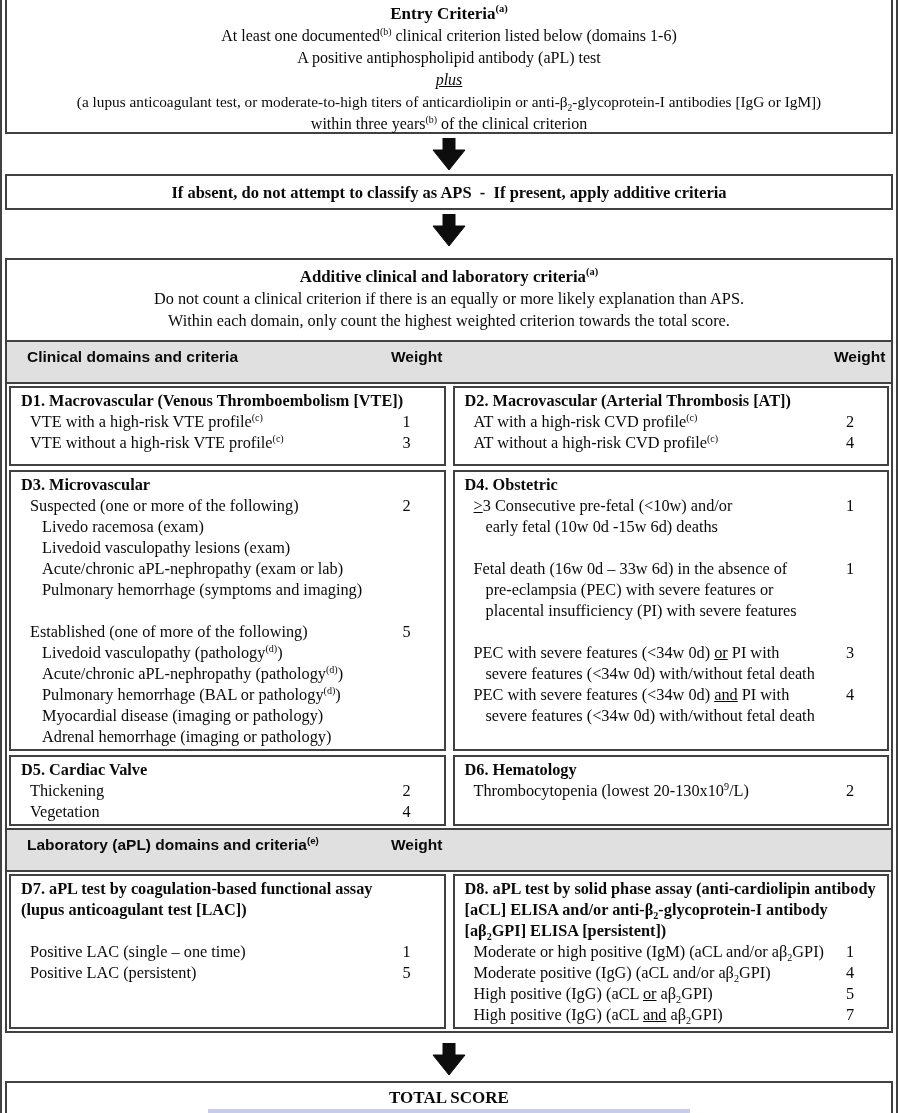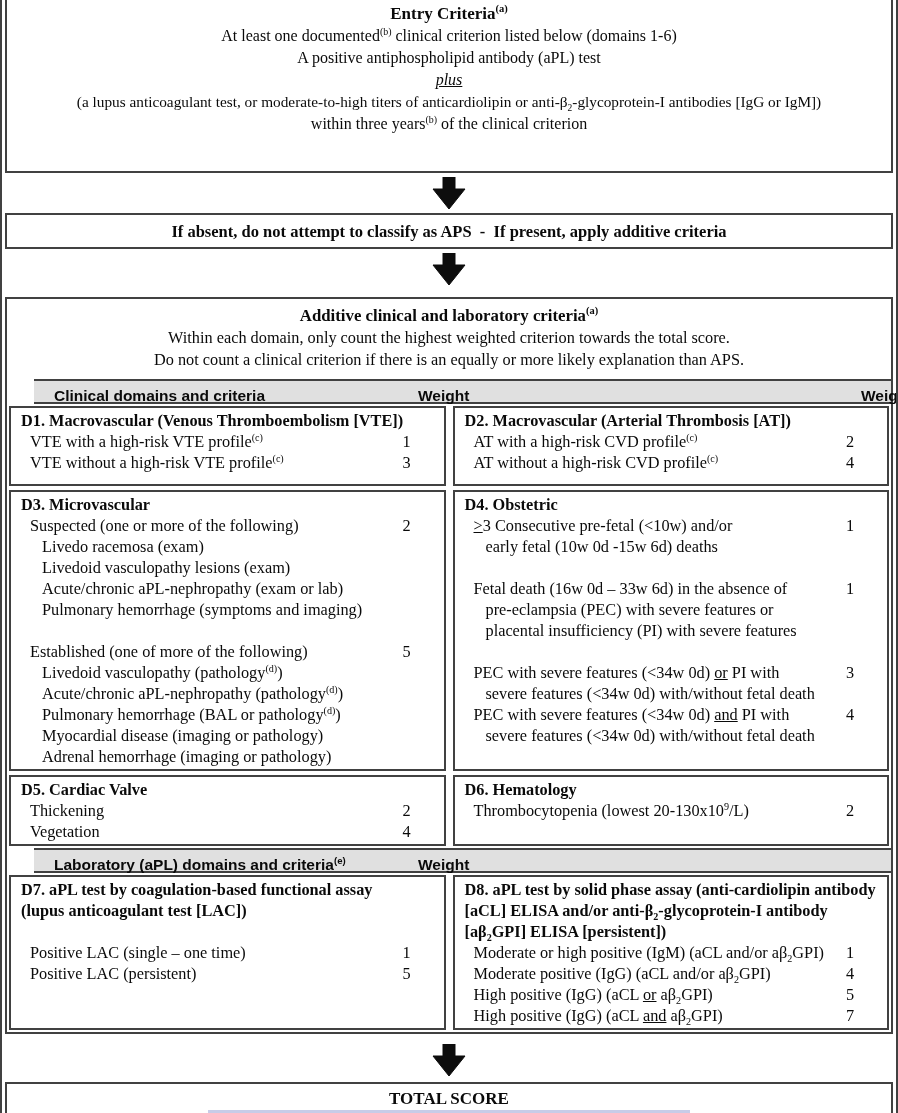--- a/index.html
+++ b/index.html
@@ -9,40 +9,40 @@
     --ink:#0a0a0a;
   }
   *{box-sizing:border-box;margin:0;padding:0;}
   html,body{width:898px;height:1113px;overflow:hidden;background:#fff;}
   body{font-family:"Liberation Serif","DejaVu Serif",serif;color:var(--ink);}
   #frame{position:relative;width:898px;height:1113px;border-left:2px solid var(--bc);border-right:2px solid var(--bc);overflow:hidden;}
   sup{font-size:0.62em;vertical-align:super;line-height:0;}
   sub{font-size:0.62em;vertical-align:sub;line-height:0;}
 
   
-  .entry-box{margin:0 3px;height:173px;border:2px solid var(--bc);border-top:none;text-align:center;padding-top:3px;}
+  .entry-box{margin:0 3px;height:134px;border:2px solid var(--bc);border-top:none;text-align:center;padding-top:3px;}
   .entry-box .ln{line-height:22px;font-size:16px;white-space:nowrap;}
   .entry-box .ttl{font-weight:bold;font-size:17px;line-height:22px;}
   .entry-box .wide{font-size:15.3px;}
 
   
   .arrow-wrap{height:40px;text-align:center;padding-top:4px;}
   .arrow-wrap.big{height:48px;padding-top:10px;}
   .arrow-wrap svg{display:inline-block;}
 
   
   .gate-box{margin:0 3px;height:36px;border:2px solid var(--bc);text-align:center;line-height:34px;font-weight:bold;font-size:16.5px;}
 
   
   .ctable{margin:8px 3px 0 3px;border:2px solid var(--bc);}
   .tintro{text-align:center;padding:6px 0 8px 0;}
   .tintro .ln{line-height:22px;font-size:16.3px;}
   .tintro .ttl{font-weight:bold;font-size:16.8px;}
-  .gray-row{position:relative;background:var(--gray);border-top:2px solid var(--bc);border-bottom:2px solid var(--bc);height:25px;
-            font-family:"Liberation Sans","DejaVu Sans",sans-serif;font-weight:bold;font-size:15.5px;line-height:30px;margin-left:27px;}
+  .gray-row{position:relative;background:var(--gray);border-top:2px solid var(--bc);border-bottom:2px solid var(--bc);height:44px;
+            font-family:"Liberation Sans","DejaVu Sans",sans-serif;font-weight:bold;font-size:15.5px;line-height:30px;}
   .gray-row .lbl{padding-left:20px;}
   .gray-row .w1{position:absolute;left:384px;top:0;}
   .gray-row .w2{position:absolute;left:827px;top:0;}
   .drow{display:grid;grid-template-columns:1fr 1fr;gap:7px;padding:2px;}
   .dcell{border:2px solid var(--bc);padding:2px 0 2px 0;font-size:16.3px;}
   .dtitle{font-weight:bold;padding-left:10px;line-height:21px;white-space:nowrap;}
   .dline{display:flex;line-height:21px;}
   .dline .ct{white-space:nowrap;}
   .dline .ct.i1{padding-left:19px;}
   .dline .ct.i2{padding-left:31px;}
@@ -81,22 +81,22 @@
   <div class="arrow-wrap">
     <svg width="36" height="33" viewBox="0 0 36 33">
         <polygon points="12,0 24,0 24,12 34,12 18,32 2,12 12,12" fill="#0d0d0d" stroke="#0d0d0d"></polygon>
       </svg>
   </div>
 
   <div class="ctable">
 
     <div class="tintro">
       <div class="ln ttl">Additive clinical and laboratory criteria<sup>(a)</sup></div>
+      <div class="ln">Do not count a clinical criterion if there is an equally or more likely explanation than APS.</div>
       <div class="ln">Within each domain, only count the highest weighted criterion towards the total score.</div>
-      <div class="ln">Do not count a clinical criterion if there is an equally or more likely explanation than APS.</div>
     </div>
 
     <div class="gray-row">
       <span class="lbl">Clinical domains and criteria</span>
       <span class="w1">Weight</span>
       <span class="w2">Weight</span>
     </div>
 
     <div class="drow" style="min-height:84px">
       <div class="dcell">

